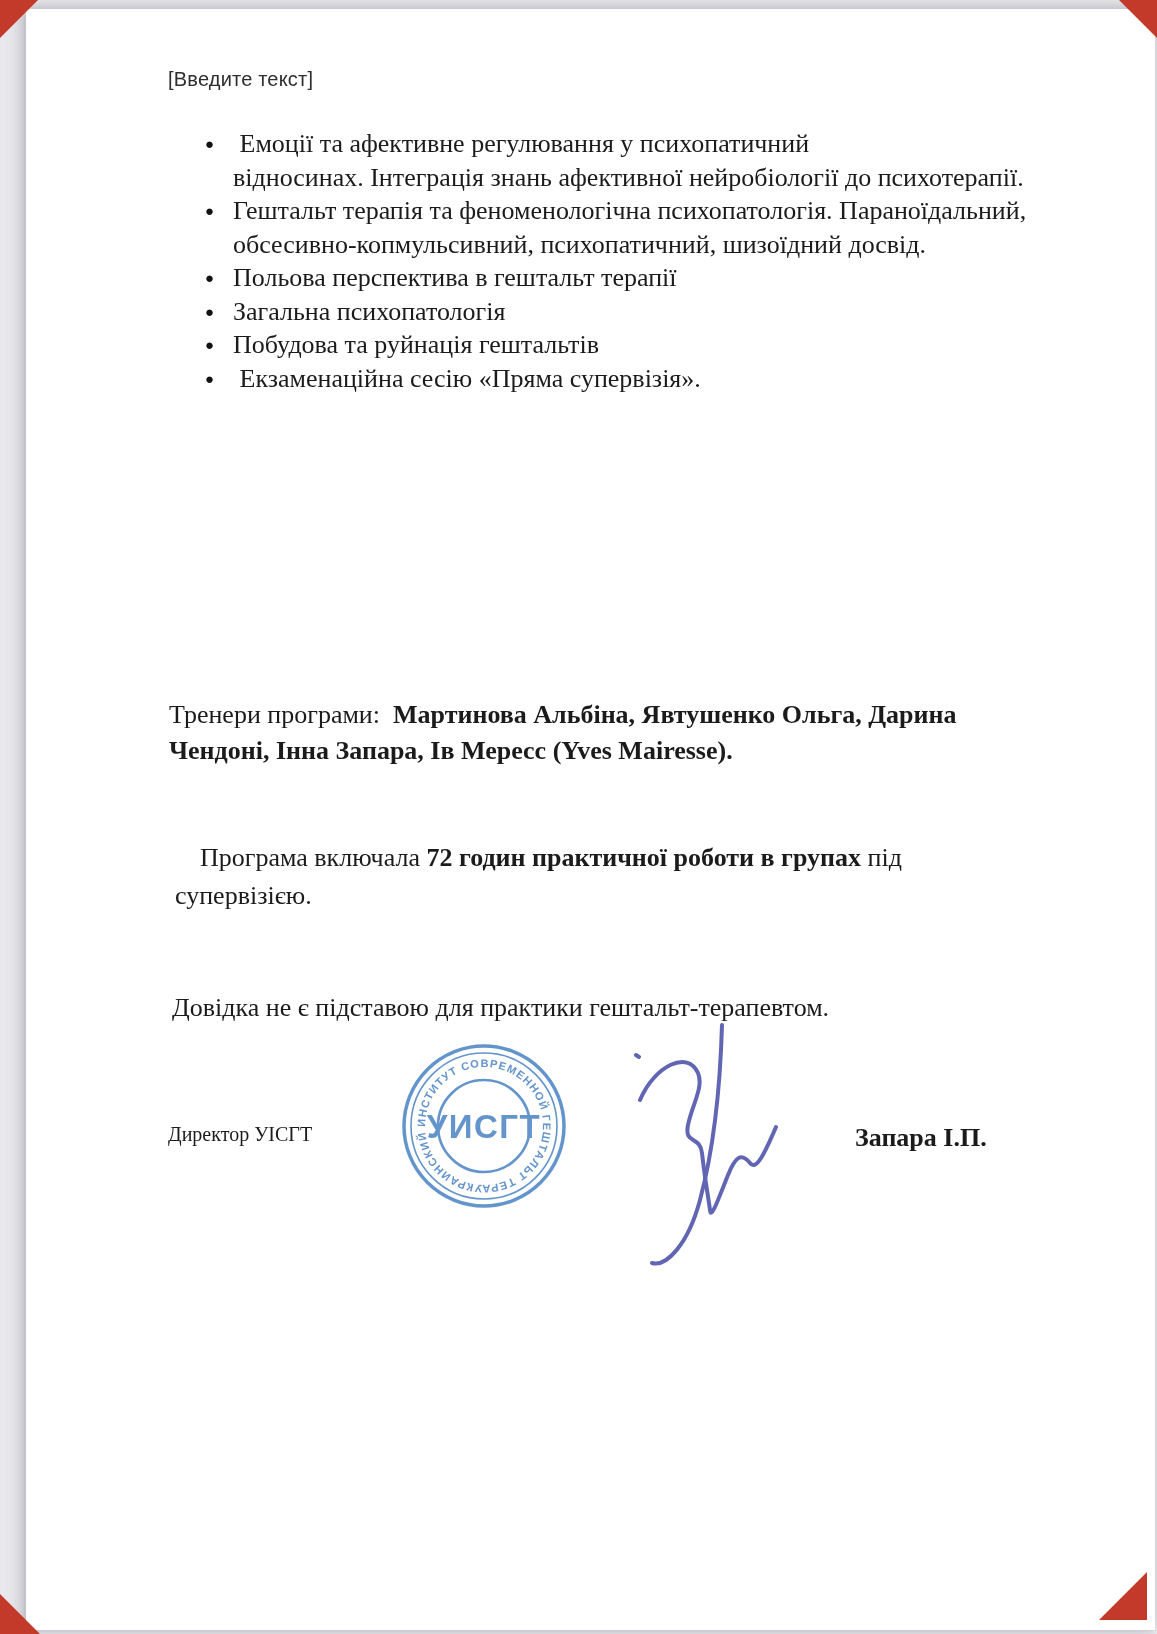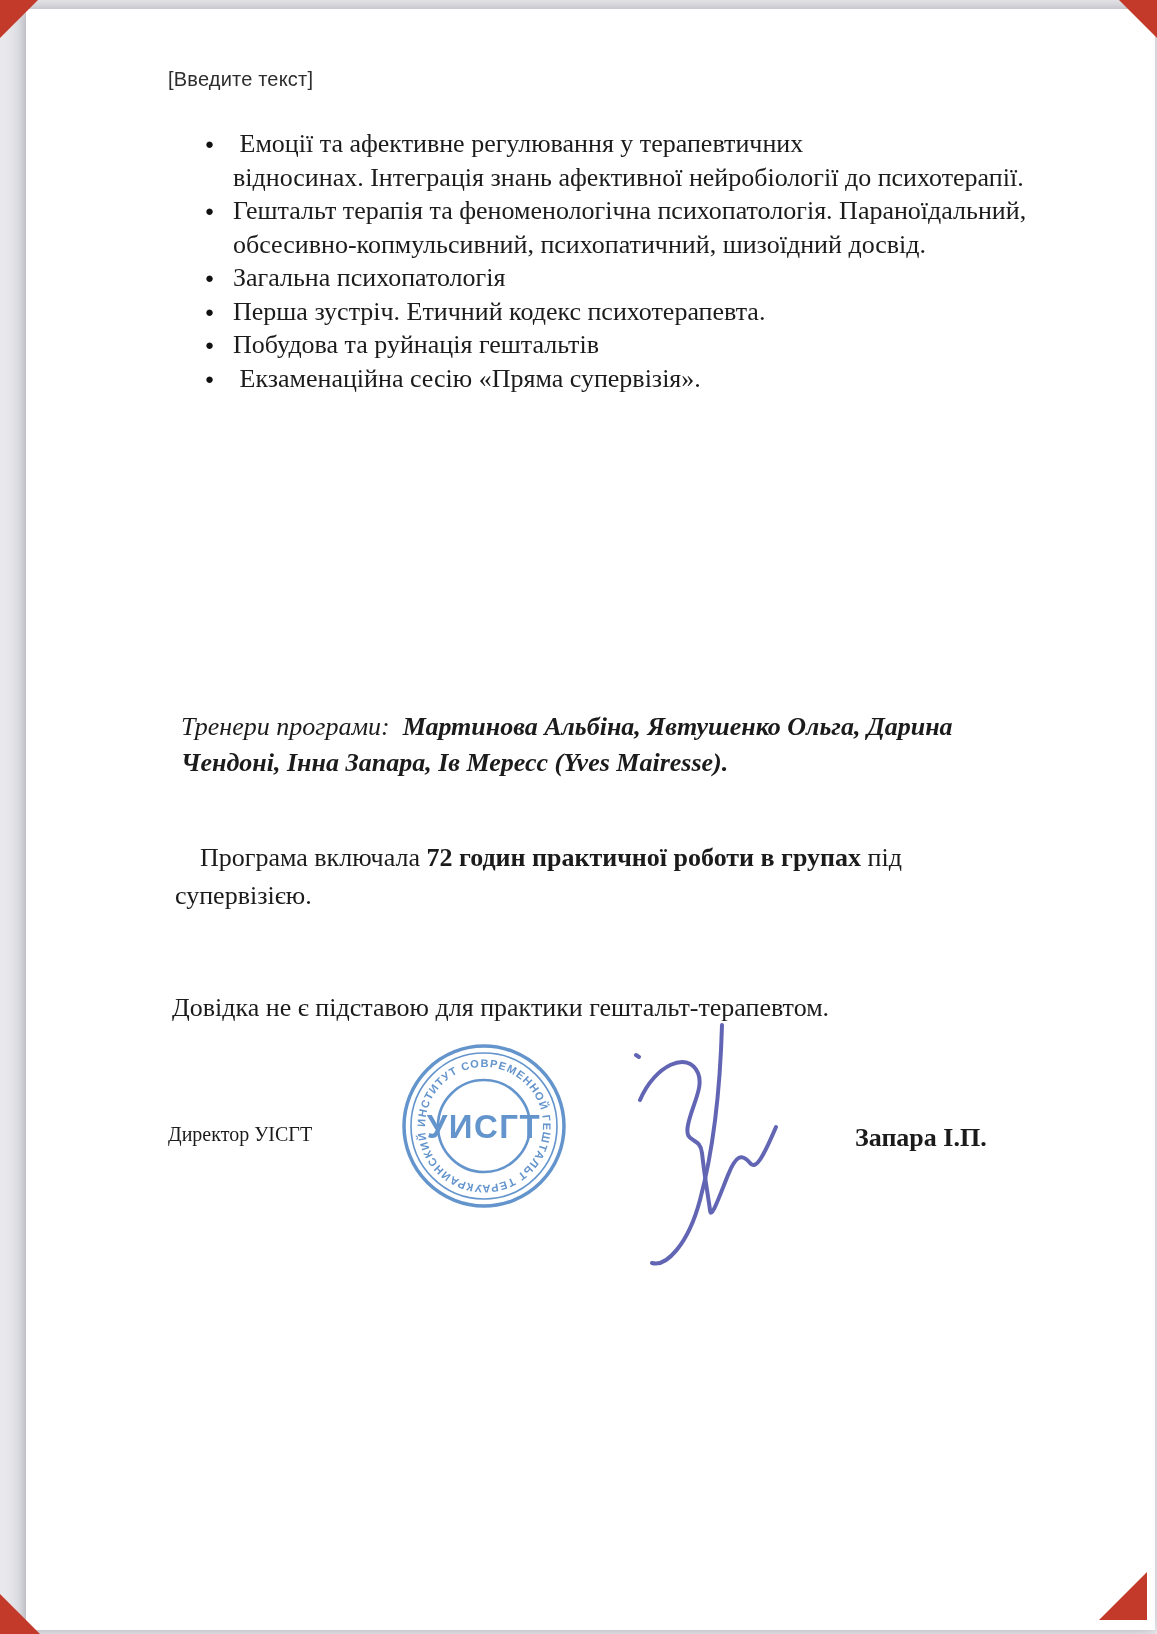--- a/index.html
+++ b/index.html
@@ -36,21 +36,21 @@
   }
   ul.bullets li{
     position:relative;padding-left:28px;margin:0;
     white-space:pre;
   }
   ul.bullets li::before{
     content:"●";
     position:absolute;left:0;top:1px;
     font-size:15px;color:#111;
   }
-  .trainers{left:165px;top:693px;margin:16px;font-size:26px;line-height:36px;white-space:pre;font-style:italic;}
+  .trainers{left:165px;top:693px;margin:4px;font-size:26px;line-height:36px;white-space:pre;}
   .program{left:165px;top:829px;margin:10px;font-size:26px;line-height:38px;white-space:pre;text-indent:25px;}
   .note{left:160px;top:979px;margin:12px;font-size:26px;line-height:34px;white-space:pre;}
   .b{font-weight:bold;}
   .director-label{left:168px;top:1123px;font-size:20px;white-space:pre;}
   .signer-name{left:855px;top:1123px;font-size:26px;white-space:pre;font-weight:bold;}
   .stamp-wrap{left:400px;top:1042px;width:168px;height:168px;}
   .stamp-wrap svg{display:block;opacity:.88;}
   .sig-wrap{left:600px;top:1005px;width:210px;height:272px;}
   .sig-wrap svg{display:block;}
 </style>
@@ -61,26 +61,26 @@
   <div class="page-sheet"></div>
 
   <div class="corner tl abs"></div>
   <div class="corner tr abs"></div>
   <div class="corner bl abs"></div>
   <div class="corner br abs"></div>
 
   <div class="placeholder abs">[Введите текст]</div>
 
   <ul class="bullets abs">
-    <li> Емоції та афективне регулювання у терапевтичних
+    <li> Емоції та афективне регулювання у психопатичний
 відносинах. Інтеграція знань афективної нейробіології до психотерапії.</li>
     <li>Гештальт терапія та феноменологічна психопатологія. Параноїдальний,
 обсесивно-копмульсивний, психопатичний, шизоїдний досвід.</li>
+    <li>Польова перспектива в гештальт терапії</li>
     <li>Загальна психопатологія</li>
-    <li>Перша зустріч. Етичний кодекс психотерапевта.</li>
     <li>Побудова та руйнація гештальтів</li>
     <li> Екзаменаційна сесію «Пряма супервізія».</li>
   </ul>
 
   <p class="trainers abs"><span>Тренери програми:  </span><span class="b">Мартинова Альбіна, Явтушенко Ольга, Дарина</span><br><span class="b">Чендоні, Інна Запара, Ів Мересс </span><span class="b">(Yves Mairesse).</span></p>
 
   <p class="program abs"><span>Програма включала </span><span class="b">72 годин практичної роботи в групах</span><span> під</span><br><span>супервізією.</span></p>
 
   <p class="note abs">Довідка не є підставою для практики гештальт-терапевтом.</p>
 

